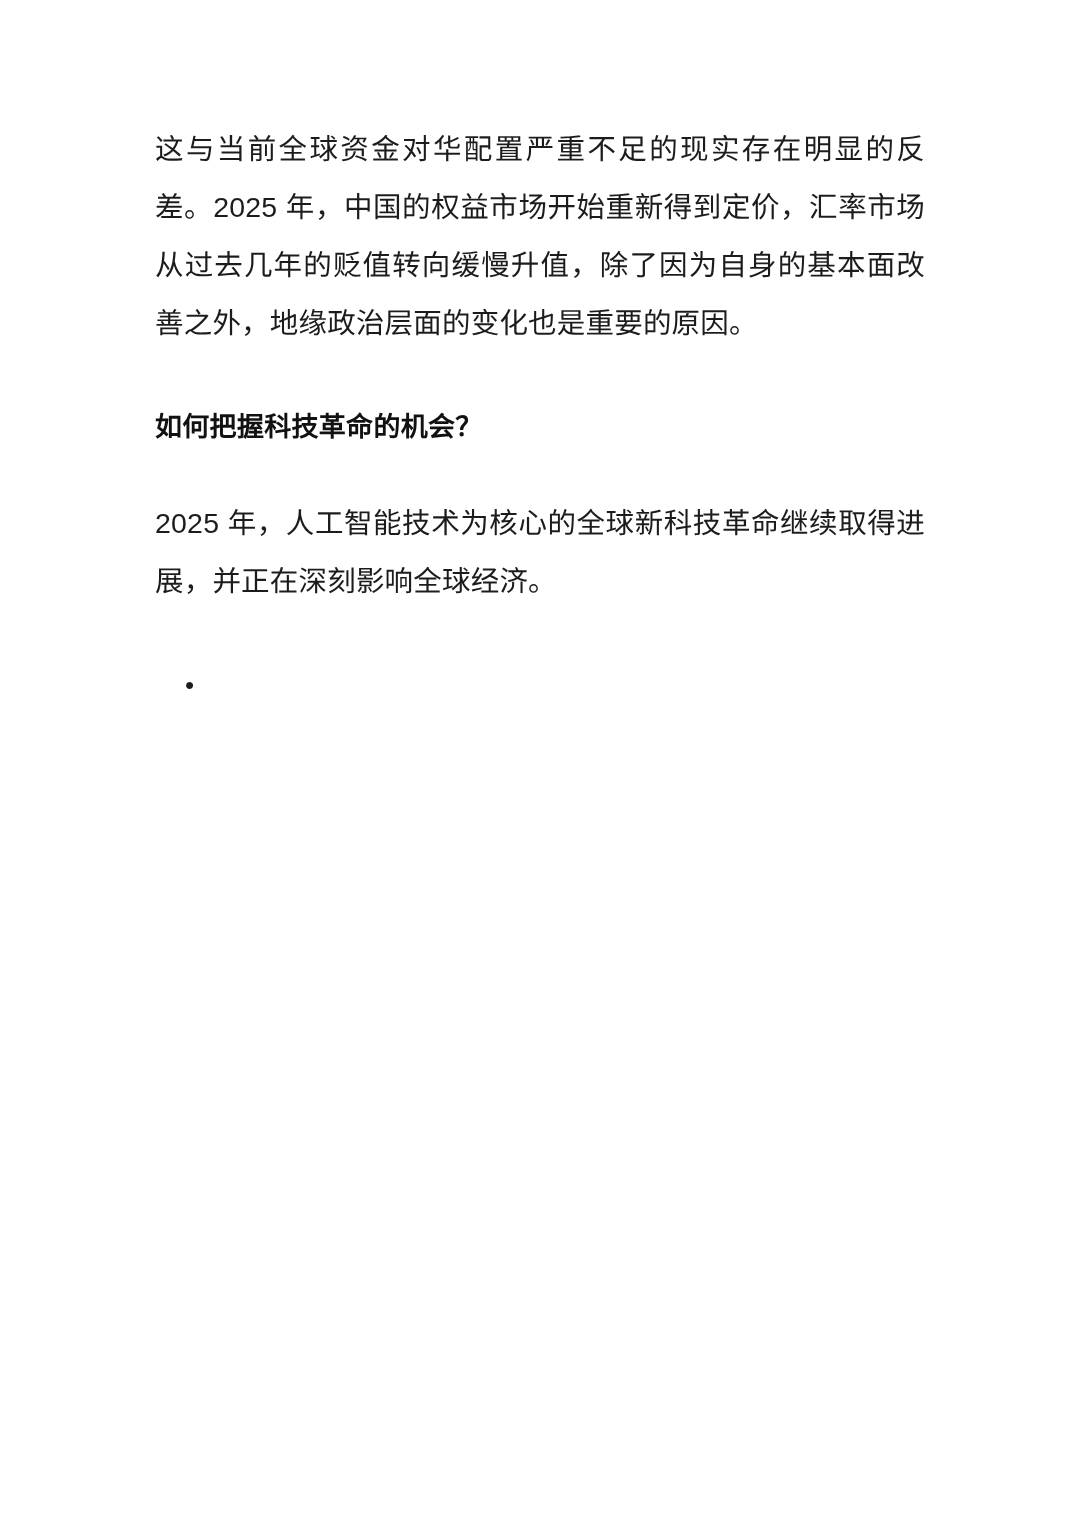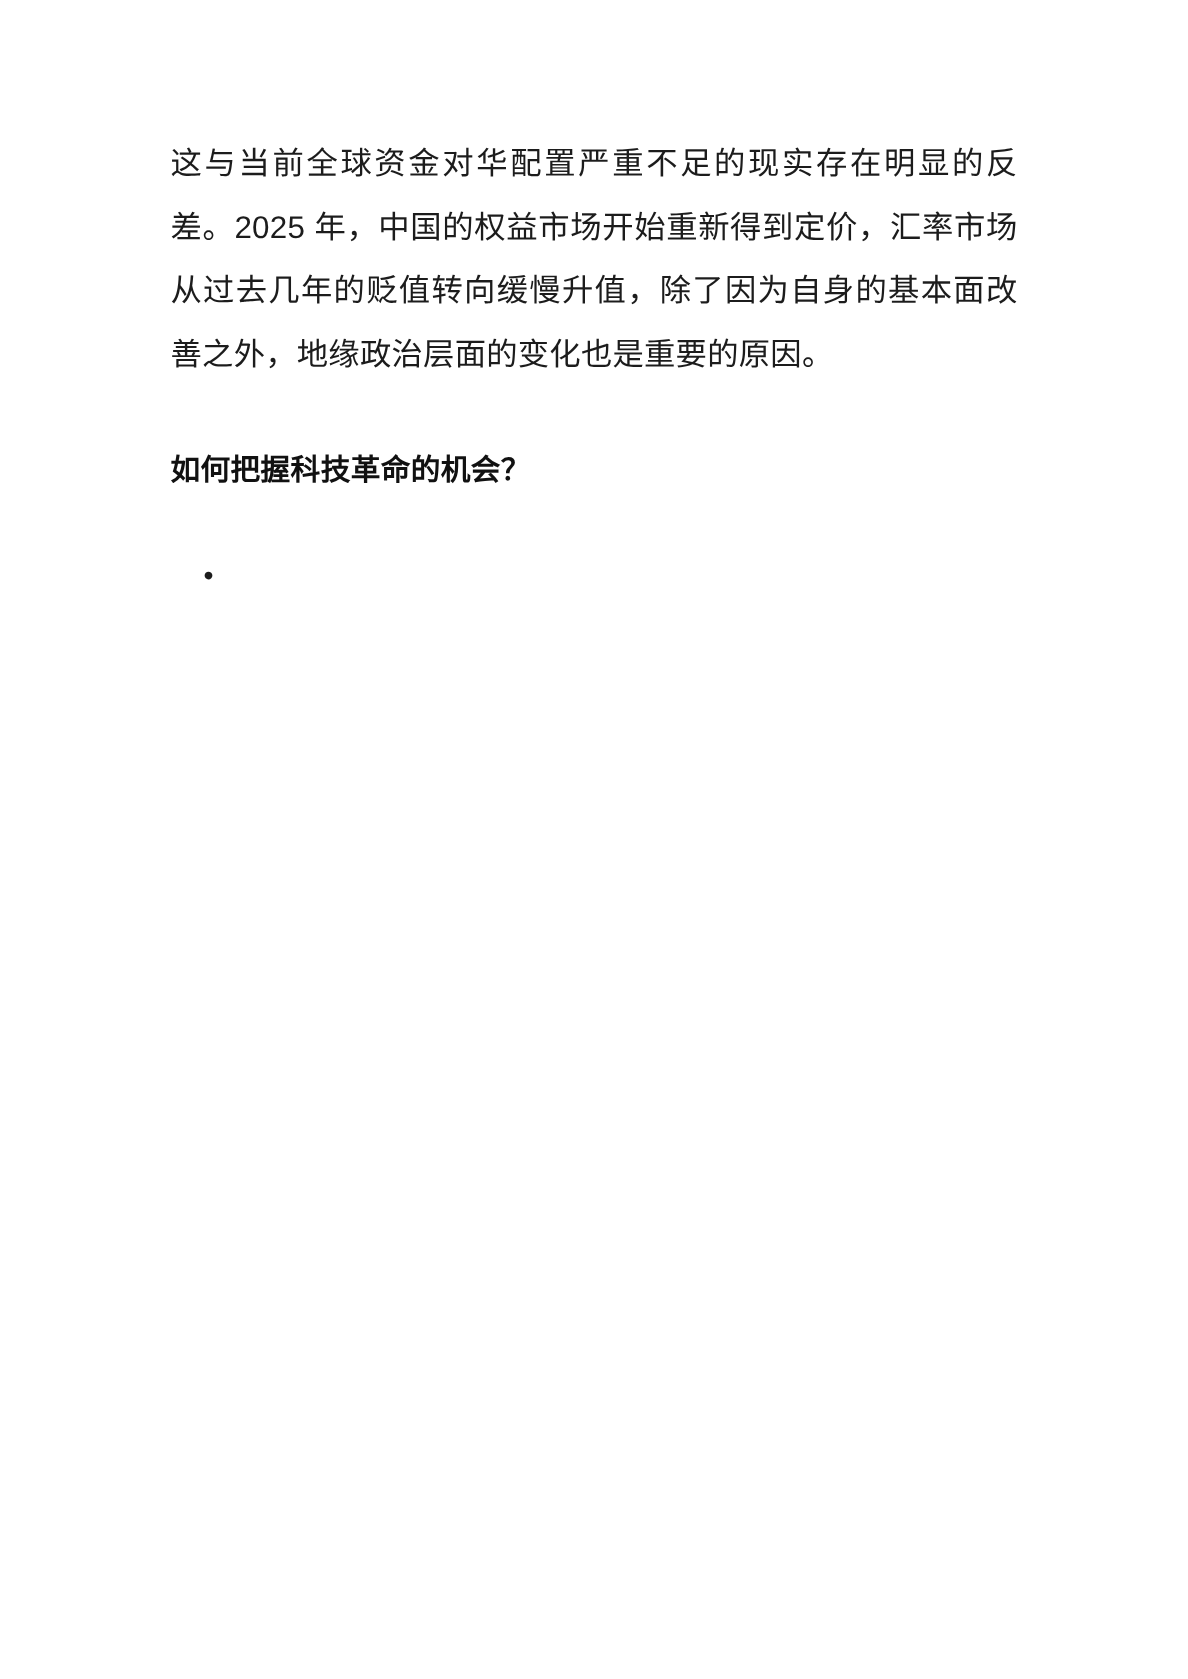--- a/index.html
+++ b/index.html
@@ -76,20 +76,21 @@
 <body>
 
 <div class="page">
   <div class="doc-body">
 
     <p class="para">这与当前全球资金对华配置严重不足的现实存在明显的反差。2025 年，中国的权益市场开始重新得到定价，汇率市场从过去几年的贬值转向缓慢升值，除了因为自身的基本面改善之外，地缘政治层面的变化也是重要的原因。</p>
 
 
     <h2 class="section-heading">如何把握科技革命的机会？</h2>
 
+    <p class="para tight">2025 年，人工智能技术为核心的全球新科技革命继续取得进展，并正在深刻影响全球经济。</p>
 
     <ul class="bullets">
       <li>
         <span class="bullet-dot">•</span>
       </li>
     </ul>
 
   </div>
 </div>
 

